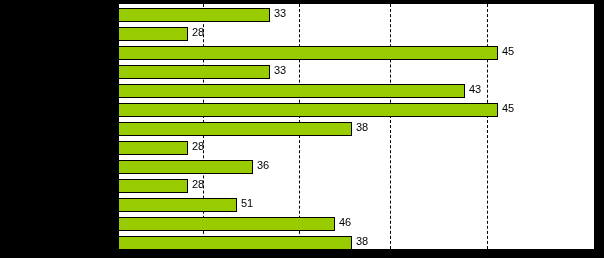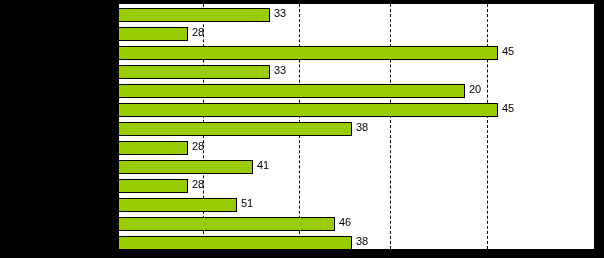--- a/index.html
+++ b/index.html
@@ -131,37 +131,37 @@
           <div class="bar-row" style="top: 42px;">
             <div class="bar" style="width: 380px; background: rgb(153, 204, 0);"></div>
             <span class="bar-label" style="left: 384px;">45</span>
           </div>
           <div class="bar-row" style="top: 61px;">
             <div class="bar" style="width: 152px; background: rgb(153, 204, 0);"></div>
             <span class="bar-label" style="left: 156px;">33</span>
           </div>
           <div class="bar-row" style="top: 80px;">
             <div class="bar" style="width: 347px; background: rgb(153, 204, 0);"></div>
-            <span class="bar-label" style="left: 351px;">20</span>
+            <span class="bar-label" style="left: 351px;">43</span>
           </div>
           <div class="bar-row" style="top: 99px;">
             <div class="bar" style="width: 380px; background: rgb(153, 204, 0);"></div>
             <span class="bar-label" style="left: 384px;">45</span>
           </div>
           <div class="bar-row" style="top: 118px;">
             <div class="bar" style="width: 234px; background: rgb(153, 204, 0);"></div>
             <span class="bar-label" style="left: 238px;">38</span>
           </div>
           <div class="bar-row" style="top: 137px;">
             <div class="bar" style="width: 70px; background: rgb(153, 204, 0);"></div>
             <span class="bar-label" style="left: 74px;">28</span>
           </div>
           <div class="bar-row" style="top: 156px;">
             <div class="bar" style="width: 135px; background: rgb(153, 204, 0);"></div>
-            <span class="bar-label" style="left: 139px;">41</span>
+            <span class="bar-label" style="left: 139px;">36</span>
           </div>
           <div class="bar-row" style="top: 175px;">
             <div class="bar" style="width: 70px; background: rgb(153, 204, 0);"></div>
             <span class="bar-label" style="left: 74px;">28</span>
           </div>
           <div class="bar-row" style="top: 194px;">
             <div class="bar" style="width: 119px; background: rgb(153, 204, 0);"></div>
             <span class="bar-label" style="left: 123px;">51</span>
           </div>
           <div class="bar-row" style="top: 213px;">

